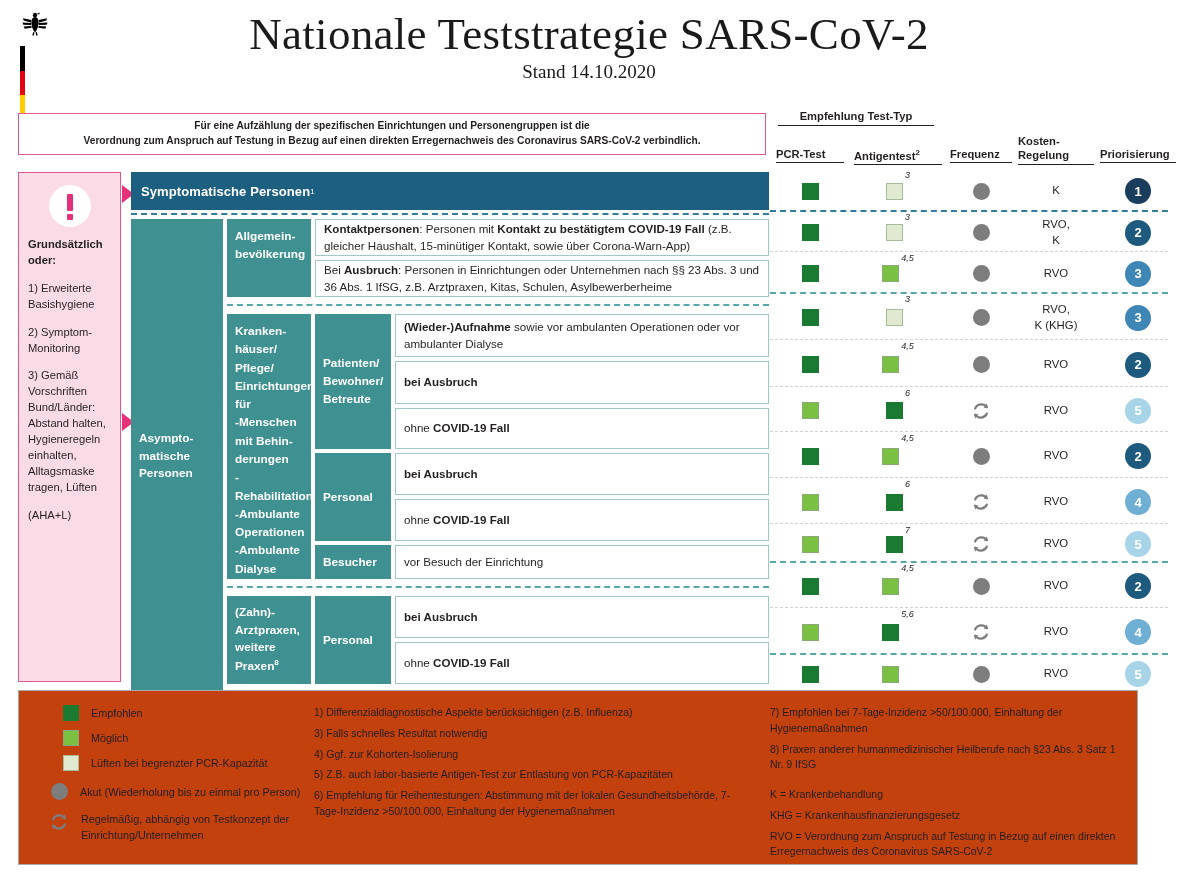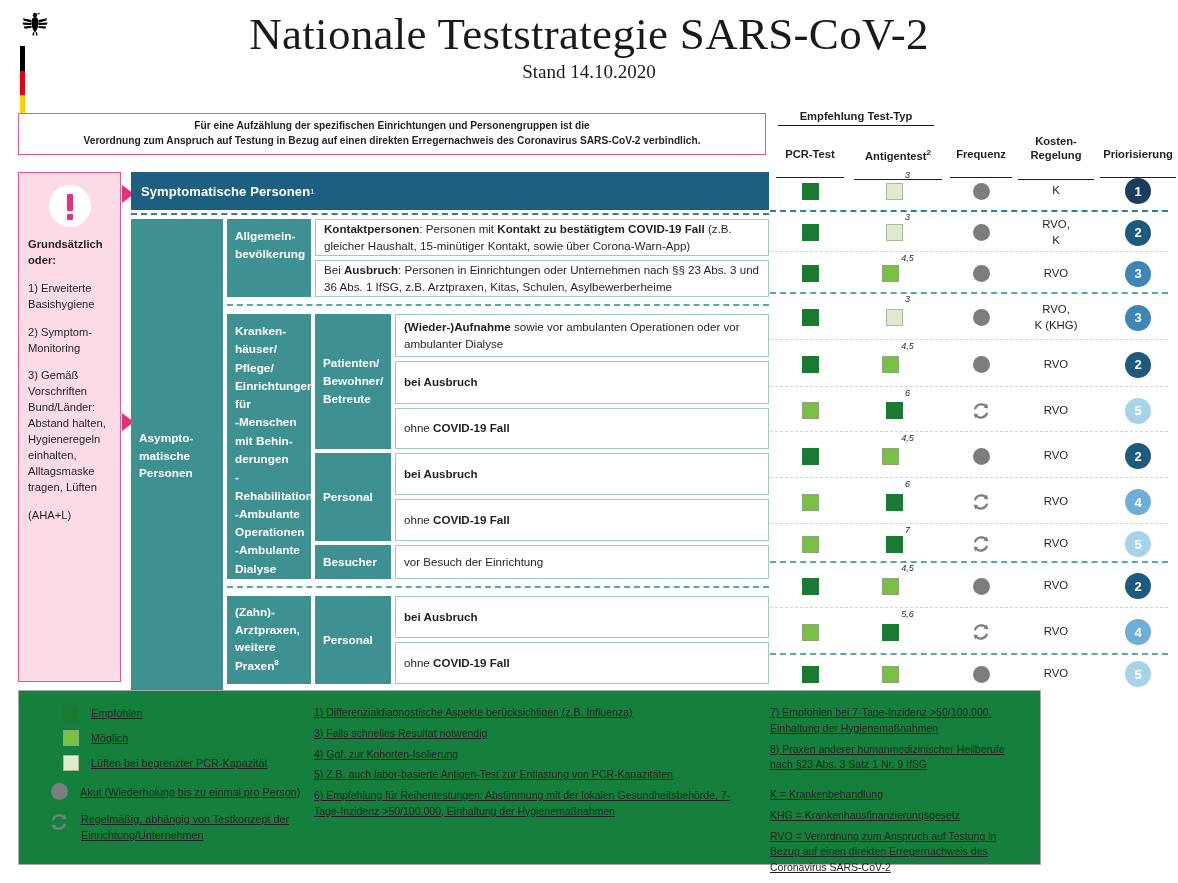--- a/index.html
+++ b/index.html
@@ -38,22 +38,22 @@
     text-align: center; font-size: 10.2px; font-weight: 700; line-height: 1.45;
     padding: 0 14px; color:#231f20;
   }
 
   
   .colheads { position: absolute; left: 770px; top: 110px; width: 398px; height: 62px; }
   .ch-group {
     position: absolute; left: 8px; top: 0px; width: 156px; text-align: center;
     font-size: 11.2px; font-weight: 700; padding-bottom: 3px; border-bottom: 1.6px solid #231f20;
   }
-  .ch { position: absolute; font-size: 11.2px; font-weight: 700; text-align: center;
-        border-bottom: 1.6px solid #231f20; padding-bottom: 17px; }
+  .ch { position: absolute; font-size: 11.2px; font-weight: 700; text-align: left;
+        border-bottom: 1.6px solid #231f20; padding-bottom: 2px; }
   .ch.pcr   { left: 6px;   top: 38px; width: 68px; }
   .ch.ag    { left: 84px;  top: 38px; width: 88px; }
   .ch.freq  { left: 180px; top: 38px; width: 62px; }
   .ch.kost  { left: 248px; top: 24px; width: 76px; line-height:1.25; border-bottom:1.6px solid #231f20; }
   .ch.prio  { left: 330px; top: 38px; width: 76px; }
   .ch sup { font-size: 8px; }
 
   
   .pinkbar {
     position: absolute; left: 18px; top: 172px; width: 103px; height: 510px;
@@ -148,22 +148,22 @@
     display: flex; align-items: center; justify-content: center;
     color: #fff; font-size: 13px; font-weight: 700;
   }
 
   .isep { border-top: 1px dashed #d9d0d4; }
   .isep.major { border-top: 2.5px dashed #2f7da1; }
   .isep.majorteal { border-top: 2.5px dashed #59a8a8; }
 
   
   .legend {
-    position: absolute; left: 18px; top: 690px; width: 1023px; height: 175px;
-    border: 1.2px solid #aaa; background: #15803d; display: flex; text-decoration: underline;
+    position: absolute; left: 18px; top: 690px; width: 1120px; height: 175px;
+    border: 1.2px solid #aaa; background: #c2410c; display: flex;
   }
   .leg-col1 { width: 285px; padding: 14px 0 0 40px; }
   .leg-item { display: flex; align-items: center; gap: 12px; margin-bottom: 9px; font-size: 10.8px; }
   .leg-item .lsq { width: 16px; height: 16px; flex: none; margin-left: 4px; }
   .leg-item .ldot { width: 17px; height: 17px; border-radius: 50%; background: #7d7d7d; flex: none; }
   .leg-item .lrec { width: 20px; height: 20px; flex: none; }
   .leg-col2 { width: 450px; padding: 14px 10px 0 10px; }
   .leg-col3 { flex: 1; padding: 14px 16px 0 16px; }
   .fn { font-size: 10.5px; line-height: 1.5; margin-bottom: 5px; }
   .fn.gap { margin-top: 14px; }

